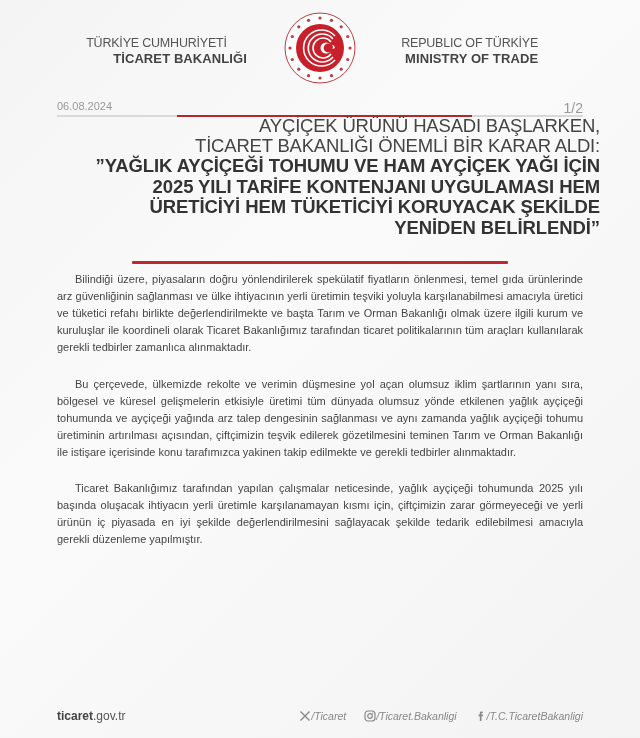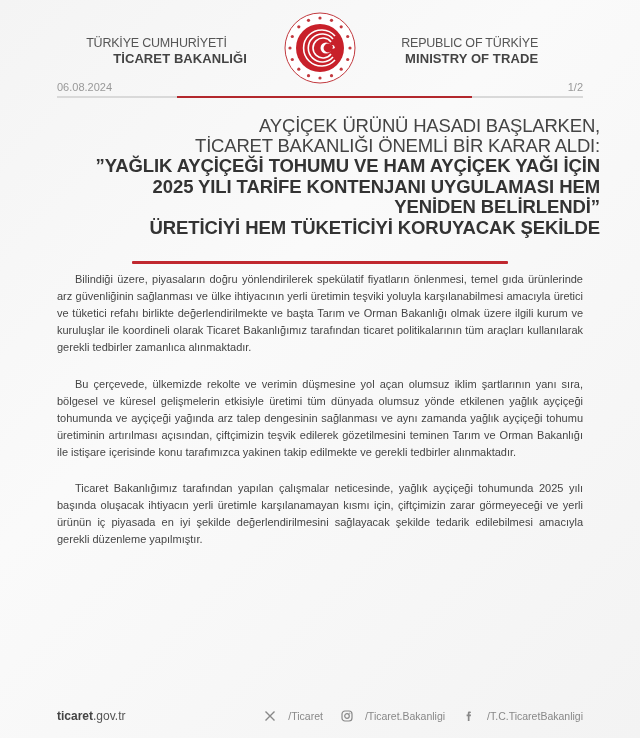--- a/index.html
+++ b/index.html
@@ -10,39 +10,39 @@
     color: #444;
     position: relative;
   }
   .header { position: absolute; left: 0; top: 0; width: 640px; height: 90px; }
   .hdr-left { position: absolute; right: 393px; top: 36px; text-align: left; }
   .hdr-right { position: absolute; left: 378px; top: 36px; text-align: right; }
   .hdr-line1 { font-size: 12.5px; color: #555; letter-spacing: -0.2px; line-height: 15px; white-space: nowrap; }
   .hdr-line2 { font-size: 13px; font-weight: bold; color: #444; letter-spacing: 0.1px; line-height: 15px; white-space: nowrap; margin-left: 27px; }
   .logo { position: absolute; left: 283px; top: 10px; width: 74px; height: 76px; }
 
-  .dateline { position: absolute; left: 57px; top: 81px; width: 526px; height: 18px; }
+  .dateline { position: absolute; left: 57px; top: 100px; width: 526px; height: 18px; }
   .date { position: absolute; left: 0; top: 0; font-size: 11px; color: #999; }
-  .pageno { position: absolute; right: 0; top: 0; font-size: 11px; color: #999; }
+  .pageno { position: absolute; right: 0; top: 0; font-size: 14px; color: #999; }
   .rule-gray { position: absolute; left: 0; top: 15px; width: 526px; height: 2px; background: #d9d9d9; }
   .rule-red { position: absolute; left: 120px; top: 15px; width: 295px; height: 2px; background: #b3282d; }
 
   .title { position: absolute; left: 40px; top: 116px; width: 560px; text-align: right; }
   .title-light { font-size: 18.5px; color: #444; line-height: 20px; letter-spacing: -0.2px; }
   .title-bold { font-size: 18.5px; font-weight: bold; color: #333; line-height: 20.5px; letter-spacing: -0.1px; }
   .title-rule { position: absolute; left: 132px; top: 261px; width: 376px; height: 3px; background: #c0282f; border-radius: 1px; }
 
   .body { position: absolute; left: 57px; top: 271px; width: 526px; }
   .para { font-size: 11px; line-height: 17px; text-align: justify; text-indent: 18px; margin: 0 0 19.5px 0; color: #454545; }
 
   .footer { position: absolute; left: 57px; top: 709px; width: 526px; height: 18px; }
   .site { position: absolute; left: 0; top: 0; font-size: 12px; color: #555; }
   .site b { color: #444; }
   .socials { position: absolute; right: 0; top: 1px; display: flex; gap: 18px; font-size: 10.5px; color: #888; white-space: nowrap; }
-  .social { display: flex; align-items: center; gap: 12px; }
+  .social { display: flex; align-items: center; gap: 0; font-style: italic; }
   .sicon { display: inline-block; width: 12px; height: 12px; }
 </style>
 </head>
 <body>
 
 <div class="header">
   <div class="hdr-left">
     <div class="hdr-line1">TÜRKİYE CUMHURİYETİ</div>
     <div class="hdr-line2">TİCARET BAKANLIĞI</div>
   </div>
@@ -90,22 +90,22 @@
   <span class="pageno">1/2</span>
   <div class="rule-gray"></div>
   <div class="rule-red"></div>
 </div>
 
 <div class="title">
   <div class="title-light">AYÇİÇEK ÜRÜNÜ HASADI BAŞLARKEN,</div>
   <div class="title-light">TİCARET BAKANLIĞI ÖNEMLİ BİR KARAR ALDI:</div>
   <div class="title-bold">”YAĞLIK AYÇİÇEĞİ TOHUMU VE HAM AYÇİÇEK YAĞI İÇİN</div>
   <div class="title-bold">2025 YILI TARİFE KONTENJANI UYGULAMASI HEM</div>
+  <div class="title-bold">ÜRETİCİYİ HEM TÜKETİCİYİ KORUYACAK ŞEKİLDE</div>
   <div class="title-bold">YENİDEN BELİRLENDİ”</div>
-  <div class="title-bold">ÜRETİCİYİ HEM TÜKETİCİYİ KORUYACAK ŞEKİLDE</div>
 </div>
 <div class="title-rule"></div>
 
 <div class="body">
   <p class="para">Bilindiği üzere, piyasaların doğru yönlendirilerek spekülatif fiyatların önlenmesi, temel gıda ürünlerinde arz güvenliğinin sağlanması ve ülke ihtiyacının yerli üretimin teşviki yoluyla karşılanabilmesi amacıyla üretici ve tüketici refahı birlikte değerlendirilmekte ve başta Tarım ve Orman Bakanlığı olmak üzere ilgili kurum ve kuruluşlar ile koordineli olarak Ticaret Bakanlığımız tarafından ticaret politikalarının tüm araçları kullanılarak gerekli tedbirler zamanlıca alınmaktadır.</p>
   <p class="para">Bu çerçevede, ülkemizde rekolte ve verimin düşmesine yol açan olumsuz iklim şartlarının yanı sıra, bölgesel ve küresel gelişmelerin etkisiyle üretimi tüm dünyada olumsuz yönde etkilenen yağlık ayçiçeği tohumunda ve ayçiçeği yağında arz talep dengesinin sağlanması ve aynı zamanda yağlık ayçiçeği tohumu üretiminin artırılması açısından, çiftçimizin teşvik edilerek gözetilmesini teminen Tarım ve Orman Bakanlığı ile istişare içerisinde konu tarafımızca yakinen takip edilmekte ve gerekli tedbirler alınmaktadır.</p>
   <p class="para">Ticaret Bakanlığımız tarafından yapılan çalışmalar neticesinde, yağlık ayçiçeği tohumunda 2025 yılı başında oluşacak ihtiyacın yerli üretimle karşılanamayan kısmı için, çiftçimizin zarar görmeyeceği ve yerli ürünün iç piyasada en iyi şekilde değerlendirilmesini sağlayacak şekilde tedarik edilebilmesi amacıyla gerekli düzenleme yapılmıştır.</p>
 </div>
 
 <div class="footer">

